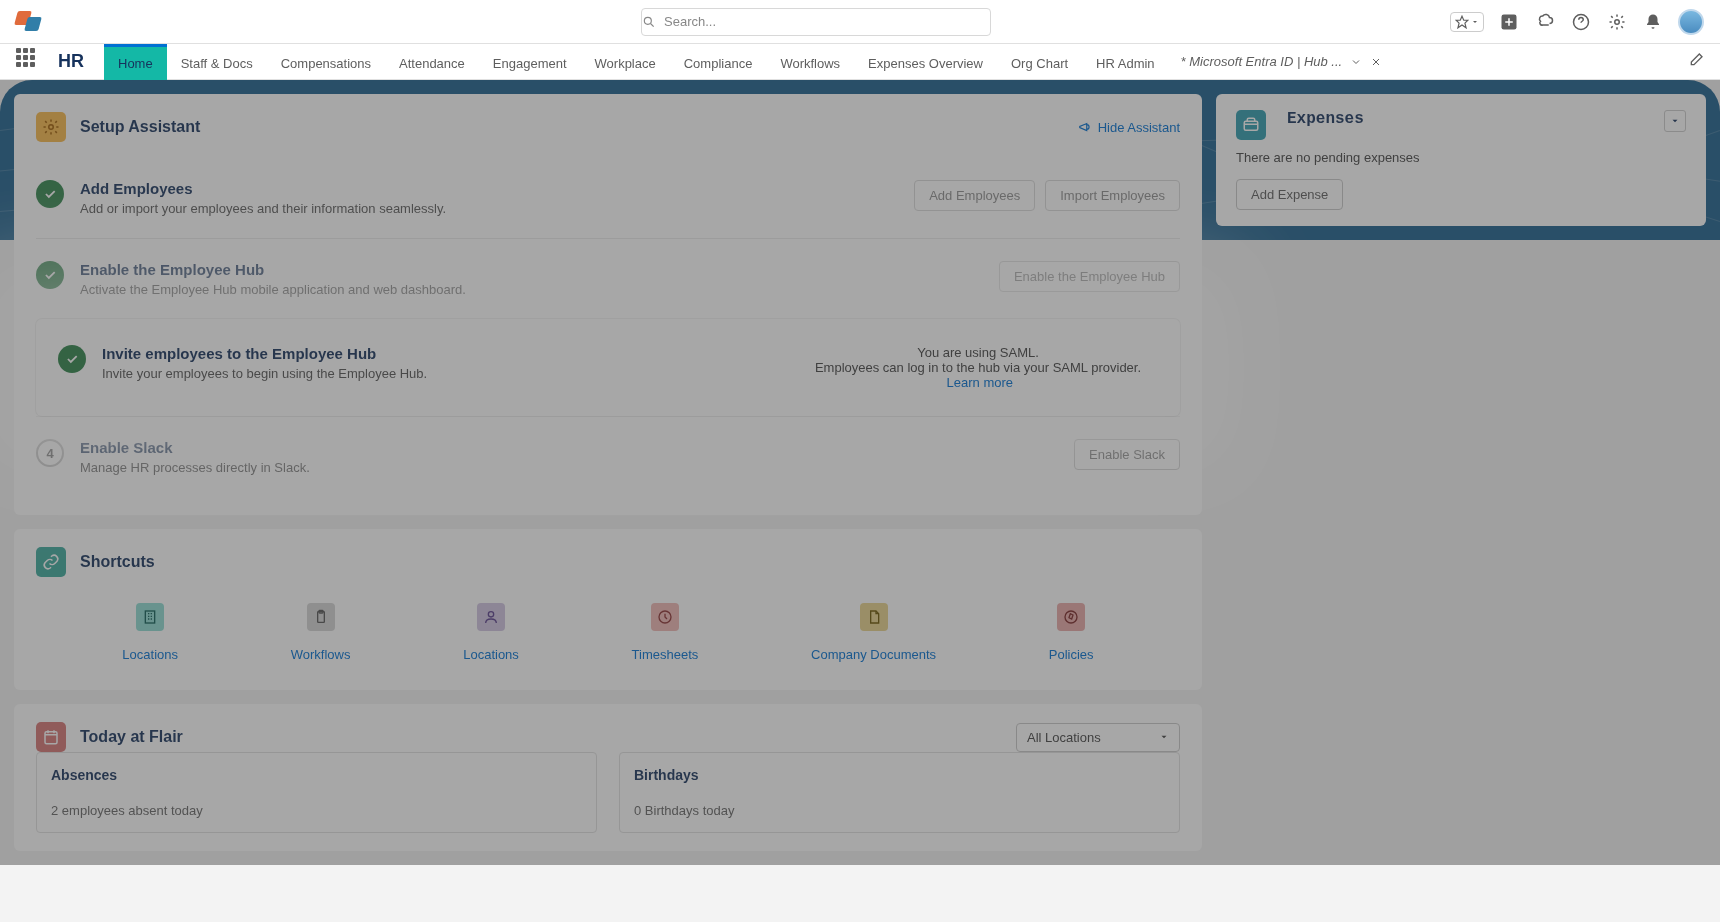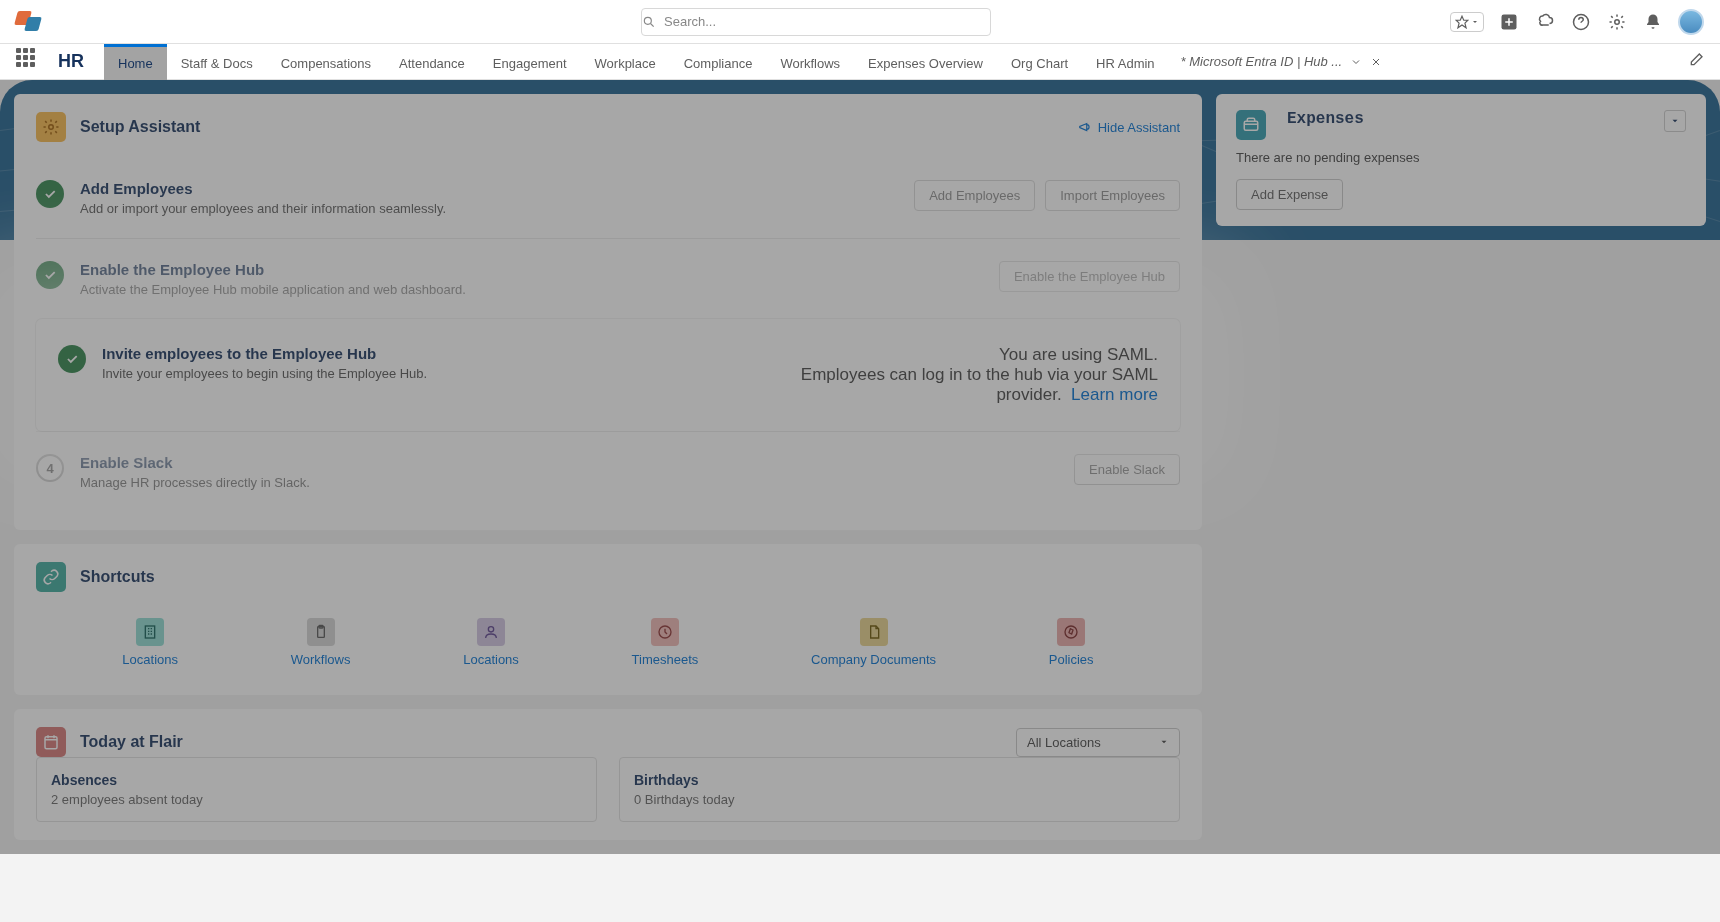--- a/index.html
+++ b/index.html
@@ -13,21 +13,21 @@
 .search-box svg { width: 14px; height: 14px; margin-right: 8px; }
 .topbar-right { margin-left: auto; display: flex; align-items: center; gap: 14px; color: #5e5e5e; }
 .icon-btn { width: 22px; height: 22px; display: flex; align-items: center; justify-content: center; color: #5e5e5e; cursor: pointer; }
 .star-btn { border: 1px solid #ccc; border-radius: 4px; padding: 2px 4px; display: flex; align-items: center; gap: 2px; }
 .avatar { width: 26px; height: 26px; border-radius: 50%; background: linear-gradient(#7ab8e0, #4a8cc0); border: 2px solid #c0d8ec; }
 .navbar { height: 36px; background: #fff; border-bottom: 1px solid #e0e0e0; display: flex; align-items: center; padding: 0 16px; gap: 0; }
 .apps-btn { width: 28px; height: 28px; display: grid; grid-template-columns: repeat(3,5px); grid-template-rows: repeat(3,5px); gap: 2px; margin-right: 14px; cursor: pointer; }
 .apps-btn span { background: #5e5e5e; border-radius: 1px; }
 .app-name { font-size: 18px; font-weight: 700; color: #16325c; margin-right: 20px; }
 .nav-tab { padding: 9px 14px; font-size: 13px; color: #5e5e5e; cursor: pointer; border-top: 3px solid transparent; }
-.nav-tab.active { color: #16325c; border-top-color: #0070d2; background: #a3a3a3; }
+.nav-tab.active { color: #16325c; border-top-color: #0070d2; background: #14b8a6; }
 .nav-extra { margin-left: 12px; font-style: italic; color: #5e5e5e; display: flex; align-items: center; gap: 8px; }
 .pencil-btn { margin-left: auto; color: #5e5e5e; cursor: pointer; }
 .content { background: linear-gradient(#1b5f8c 0%, #1b5f8c 160px, #f3f3f3 160px); padding: 14px; display: flex; gap: 14px; align-items: flex-start; min-height: 740px; position: relative; border-radius: 32px; }
 .bg-topo { position: absolute; top: 0; left: 0; right: 0; height: 200px; opacity: 0.15; overflow: hidden; }
 .bg-topo svg { width: 100%; }
 .main-col { flex: 1; display: flex; flex-direction: column; gap: 14px; position: relative; z-index: 1; }
 .side-col { width: 490px; position: relative; z-index: 1; }
 .card { background: #fff; border-radius: 6px; padding: 18px 22px; }
 .card-header { display: flex; align-items: center; gap: 14px; margin-bottom: 16px; }
 .card-icon { width: 30px; height: 30px; border-radius: 5px; display: flex; align-items: center; justify-content: center; }
@@ -39,40 +39,40 @@
 .hide-link { margin-left: auto; color: #0070d2; font-size: 13px; display: flex; align-items: center; gap: 6px; cursor: pointer; }
 .setup-item { display: flex; align-items: flex-start; padding: 22px 0; gap: 16px; }
 .setup-item + .setup-item { border-top: 1px solid #e8e8e8; }
 .step-icon { width: 28px; height: 28px; border-radius: 50%; display: flex; align-items: center; justify-content: center; flex-shrink: 0; }
 .step-icon.done { background: #2e844a; color: #fff; }
 .step-icon.num { background: #fff; border: 2px solid #c0c0c0; color: #5e5e5e; font-size: 13px; font-weight: 600; }
 .step-text { flex: 1; }
 .step-title { font-size: 15px; font-weight: 700; color: #16325c; margin-bottom: 4px; }
 .step-desc { font-size: 13px; color: #555; }
 .step-actions { display: flex; gap: 10px; align-items: flex-start; }
-.step-right-text { text-align: right; font-size: 17px; color: #444; max-width: 360px; }
+.step-right-text { text-align: center; font-size: 13px; color: #444; max-width: 360px; }
 .btn { border: 1px solid #c9c9c9; background: #fff; color: #5e5e5e; padding: 7px 14px; border-radius: 4px; font-size: 13px; cursor: pointer; }
 .btn.disabled { opacity: 0.7; cursor: default; }
 .link { color: #0070d2; cursor: pointer; }
 .highlight-item { background: #fff; border-radius: 6px; box-shadow: 0 0 0 1px rgba(0,0,0,0.05), 0 8px 40px rgba(255,255,255,0.8), 0 0 80px 60px rgba(255,255,255,0.5); position: relative; z-index: 10; padding: 26px 22px; border: none !important; }
 .shortcuts { display: flex; justify-content: space-around; padding: 10px 30px; }
-.shortcut { display: flex; flex-direction: column; align-items: center; gap: 6px; cursor: pointer; }
+.shortcut { display: flex; flex-direction: column; align-items: center; gap: 16px; cursor: pointer; }
 .shortcut-icon { width: 28px; height: 28px; border-radius: 4px; display: flex; align-items: center; justify-content: center; }
 .sc-teal { background: #8edbd2; }
 .sc-gray { background: #d4d4d4; }
 .sc-purple { background: #cfc4e0; }
 .sc-pink { background: #efb6b3; }
 .sc-yellow { background: #e8d28a; }
 .sc-red { background: #e8a8a6; }
 .shortcut-label { color: #0070d2; font-size: 13px; }
 .today-header { display: flex; align-items: center; gap: 14px; margin-bottom: 0; }
 .dropdown { border: 1px solid #c9c9c9; border-radius: 4px; padding: 6px 10px; display: flex; align-items: center; justify-content: space-between; width: 164px; font-size: 13px; color: #444; cursor: pointer; margin-left: auto; }
 .today-cards { display: flex; gap: 22px; }
 .today-card { flex: 1; border: 1px solid #e0e0e0; border-radius: 4px; padding: 14px; }
-.today-card h4 { font-size: 14px; font-weight: 700; margin-bottom: 4px; }
+.today-card h4 { font-size: 14px; font-weight: 700; margin-bottom: 20px; }
 .today-card p { font-size: 13px; color: #666; }
 .side-card { background: #fff; border-radius: 6px; padding: 16px 20px; }
 .side-header { display: flex; align-items: flex-start; gap: 21px; margin-bottom: 10px; font-family: Liberation Mono, monospace; }
 .side-title { font-size: 16px; font-weight: 700; }
 .side-drop { margin-left: auto; width: 22px; height: 22px; border: 1px solid #ccc; border-radius: 3px; display: flex; align-items: center; justify-content: center; cursor: pointer; }
 .side-text { font-size: 13px; color: #444; margin-bottom: 14px; }
 .overlay { position: absolute; inset: 0; background: rgba(60,60,60,0.45); z-index: 5; pointer-events: none; }
 </style>
 </head>
 <body>

